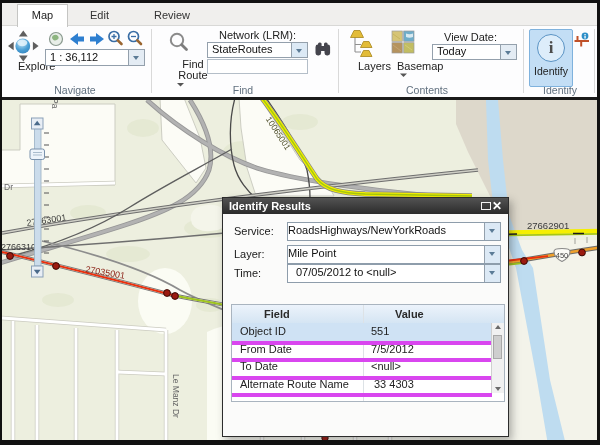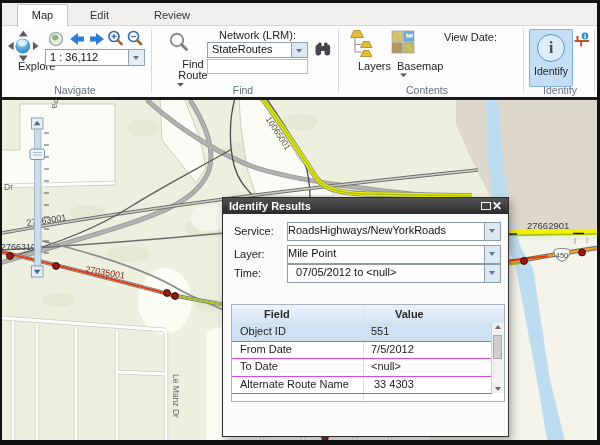--- a/index.html
+++ b/index.html
@@ -38,21 +38,21 @@
 border:1px solid #2c2c2c;box-sizing:border-box;box-shadow:3px 4px 8px rgba(40,40,40,0.35);}
 #dlgtitle{left:0;top:0;right:0;height:16px;background:linear-gradient(#535353,#2b2b2b);
 color:#fff;font-size:11px;font-weight:bold;line-height:16px;padding-left:6px;}
 #dmax{right:17px;top:4px;width:8px;height:6px;border:1.5px solid #f4f4f4;}
 #dclose{right:6px;top:0px;color:#fff;font-size:12px;font-weight:bold;line-height:16px;}
 .dlab{font-size:11px;color:#1a1a1a;}
 .dcombo{left:64px;width:212px;height:16px;padding-top:1px;background:#fff;border:1px solid #8e9dab;font-size:11px;color:#111;box-sizing:content-box;}
 #dtable{left:8px;top:106px;width:274px;height:98px;border:1px solid #a9b4bf;box-sizing:border-box;background:#fff;}
 #thead{left:0;top:0;right:0;height:18px;background:linear-gradient(#ecf3fb,#d5e5f3);border-bottom:1px solid #b4c4d4;}
 .hcell{font-size:11px;font-weight:bold;color:#2a2a2a;top:3px;padding-left:24px;}
-.trow{left:0;right:12px;height:17.5px;border-bottom:1px solid #d946ef;font-size:11px;color:#222;}
+.trow{left:0;right:12px;height:17.5px;border-bottom:4px solid #d946ef;font-size:11px;color:#222;}
 .tc1{position:absolute;left:8px;top:2px;}
 .tc2{position:absolute;left:139px;top:2px;}
 #coldiv{left:131px;top:0px;width:1px;height:96px;background:#dde2e6;}
 #vscroll{right:0;top:18px;width:12px;bottom:8px;background:#f1f1f1;border-left:1px solid #cfcfcf;}
 .sarr{position:absolute;left:2.5px;width:0;height:0;border:3.5px solid transparent;}
 #sthumb{position:absolute;left:1px;top:12px;width:9px;height:24px;background:#cecece;border:1px solid #a8a8a8;box-sizing:border-box;}
 #pgbar{left:0;top:210px;width:285px;height:24px;font-size:11px;color:#333;}
 #goin{left:230px;top:2px;width:30px;height:15px;border:1px solid #8e9dab;background:#fff;}
 .spinb{position:absolute;left:265px;width:12px;height:8px;background:#eef2f6;border:1px solid #9aa8b4;box-sizing:border-box;}
 </style>
@@ -146,20 +146,24 @@
 <div class="abs rlabel" style="left:163px;top:69px;width:36px;text-align:center;">Route</div>
 <div class="abs rlabel" style="left:207px;top:29px;">Network (LRM):</div>
 <div class="abs combo" style="left:207px;top:42px;width:99px;height:14px;">
   <span class="ctext" style="top:0;">StateRoutes</span>
       <span class="cbtn" style="background:#dce9f5;"></span>
     </div>
 <div class="abs" style="left:207px;top:59px;width:99px;height:13px;background:#fff;border:1px solid #b4bec8;"></div>
 <div class="abs rlabel" style="left:346px;top:60px;">Layers</div>
 <div class="abs rlabel" style="left:385px;top:60px;">Basemap</div>
 <div class="abs rlabel" style="left:432px;top:31px;">View Date:</div>
+<div class="abs combo" style="left:432px;top:44px;width:83px;height:14px;">
+  <span class="ctext" style="top:0;">Today</span>
+      <span class="cbtn"></span>
+    </div>
 <div class="abs" id="idbtn">
   <div class="abs" id="idcirc">i</div>
   <div class="abs" id="idtxt">Identify</div>
 </div>
 <div class="abs" id="ribbonsep"></div>
 <svg class="abs" id="mapsvg" width="600" height="345" viewBox="0 100 600 345">
 
 <rect x="0" y="100" width="600" height="345" fill="#edefdf"></rect>
 <g fill="#e3e7d0" opacity="0.75">
 <ellipse cx="143" cy="128" rx="16" ry="9"></ellipse>

